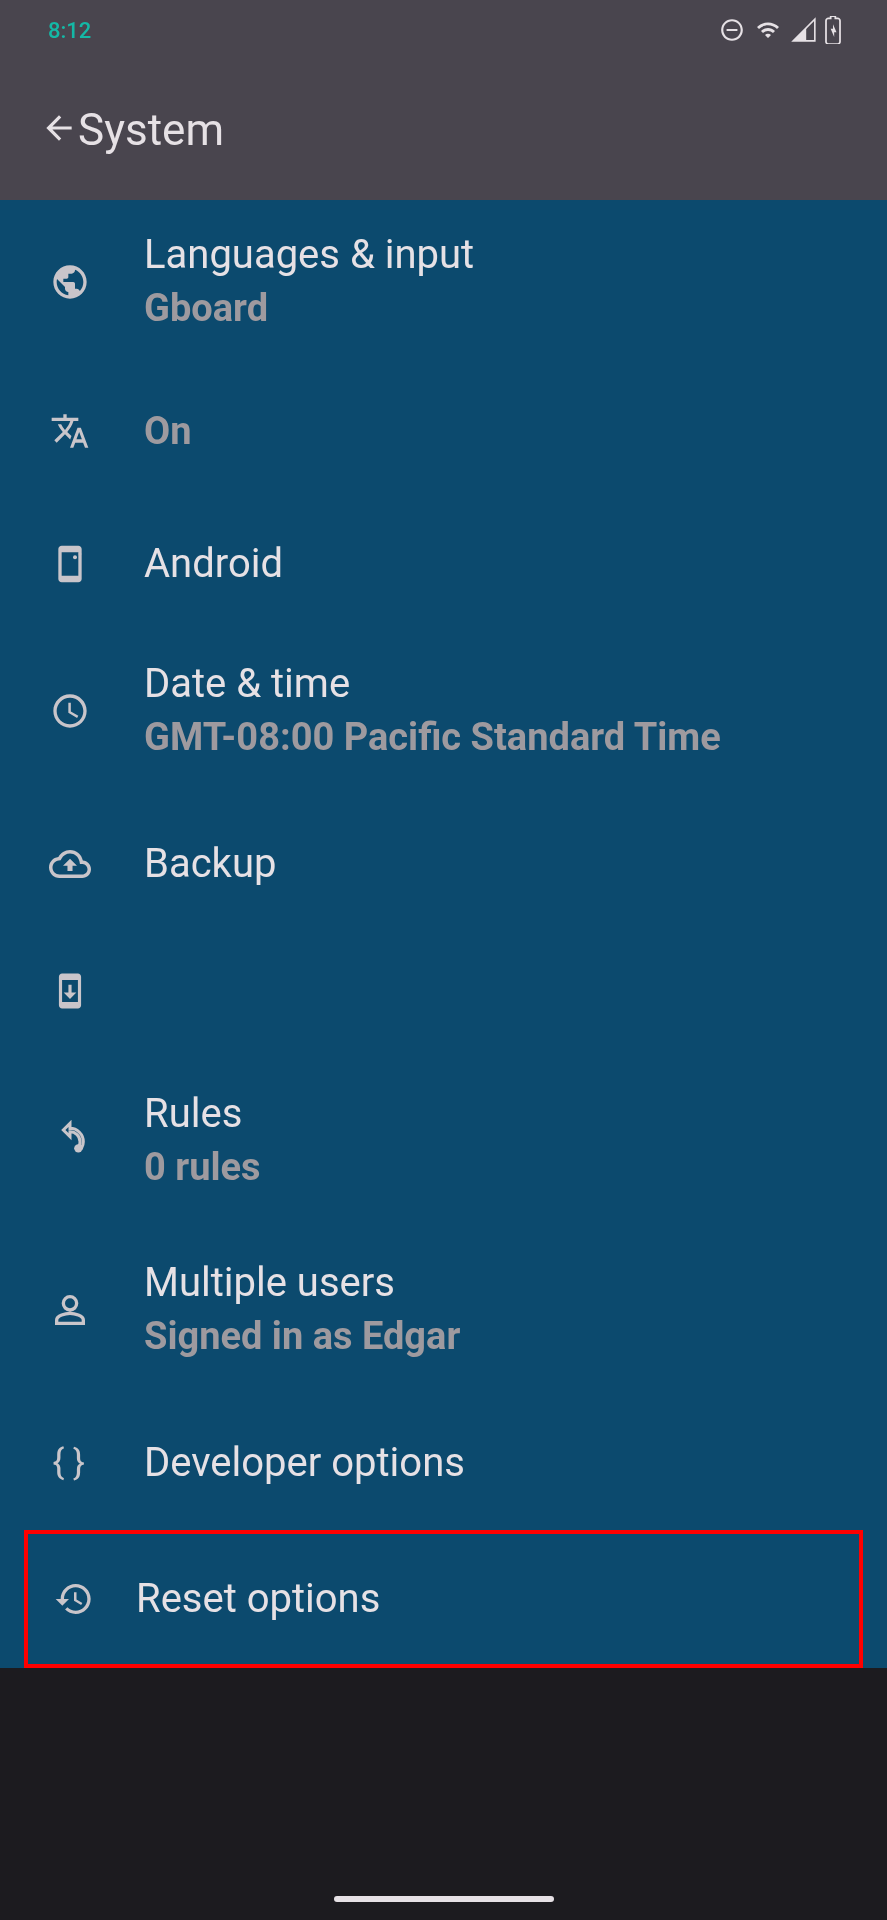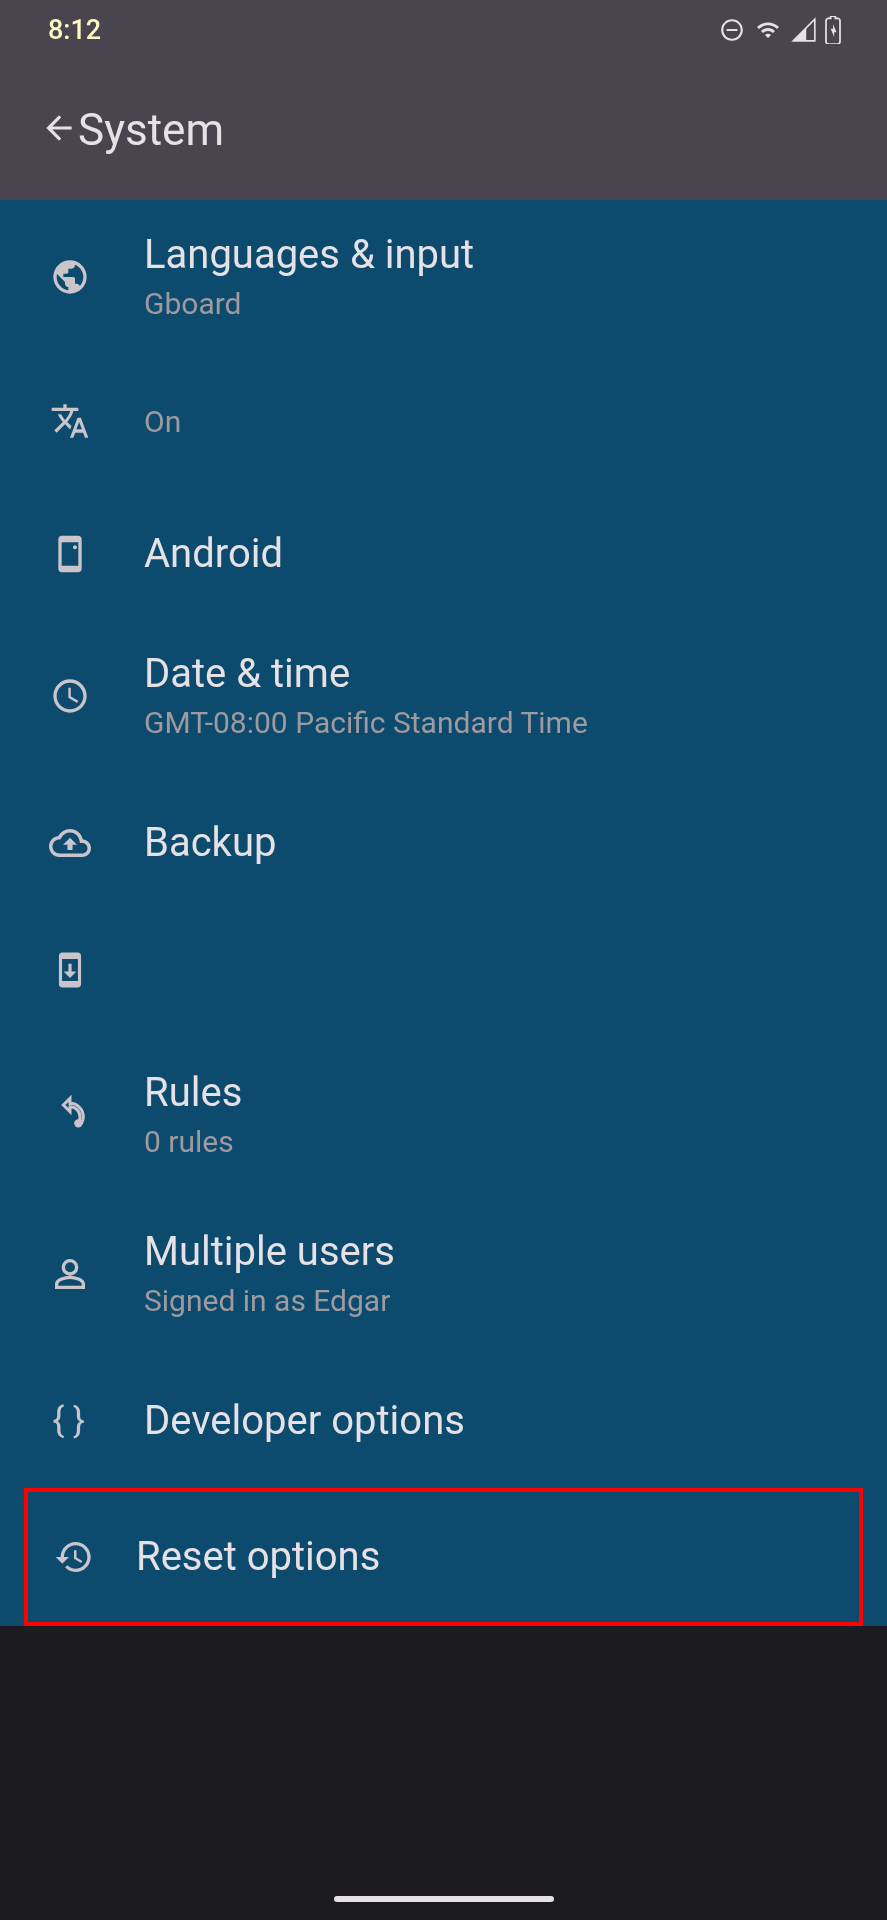--- a/index.html
+++ b/index.html
@@ -18,23 +18,23 @@
     }
     .status-bar {
       height: 60px;
       display: flex;
       justify-content: space-between;
       align-items: center;
       padding: 0 46px 0 48px;
       background: #49454e;
     }
     .status-time {
-      font-size: 27px;
+      font-size: 22px;
       font-weight: 500;
-      color: #fef9c3;
+      color: #14b8a6;
     }
     .status-icons {
       display: flex;
       align-items: center;
       gap: 8px;
     }
     .status-icons svg {
       fill: #e6e1e5;
     }
     .app-bar {
@@ -78,22 +78,22 @@
       flex-direction: column;
       gap: 4px;
     }
     .item-title {
       font-size: 40px;
       font-weight: 400;
       color: #e6e1e5;
       line-height: 1.25;
     }
     .item-subtitle {
-      font-size: 30px;
-      font-weight: 400;
+      font-size: 38px;
+      font-weight: 700;
       color: #9e9a9f;
       line-height: 1.3;
     }
     .highlight-box {
       border: 4px solid #ff0000;
       margin: 2px 24px 2px 24px;
     }
     .highlight-box .settings-item {
       padding-left: 24px;
       gap: 40px;

